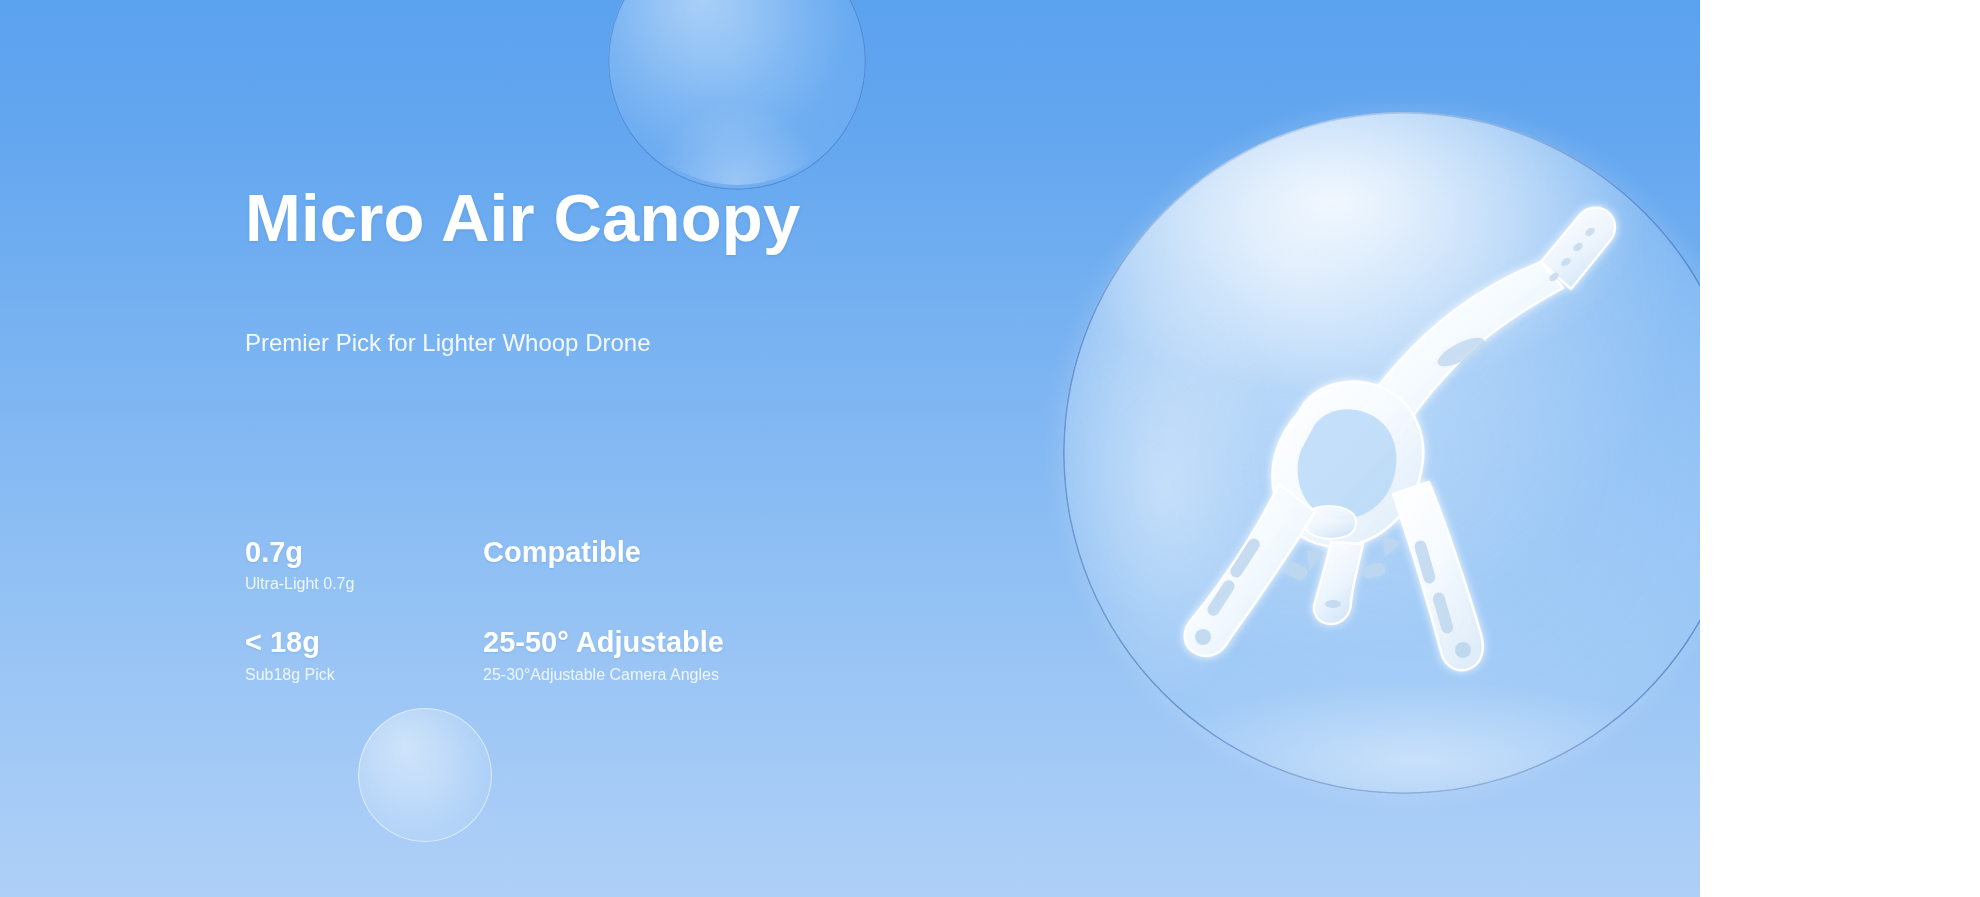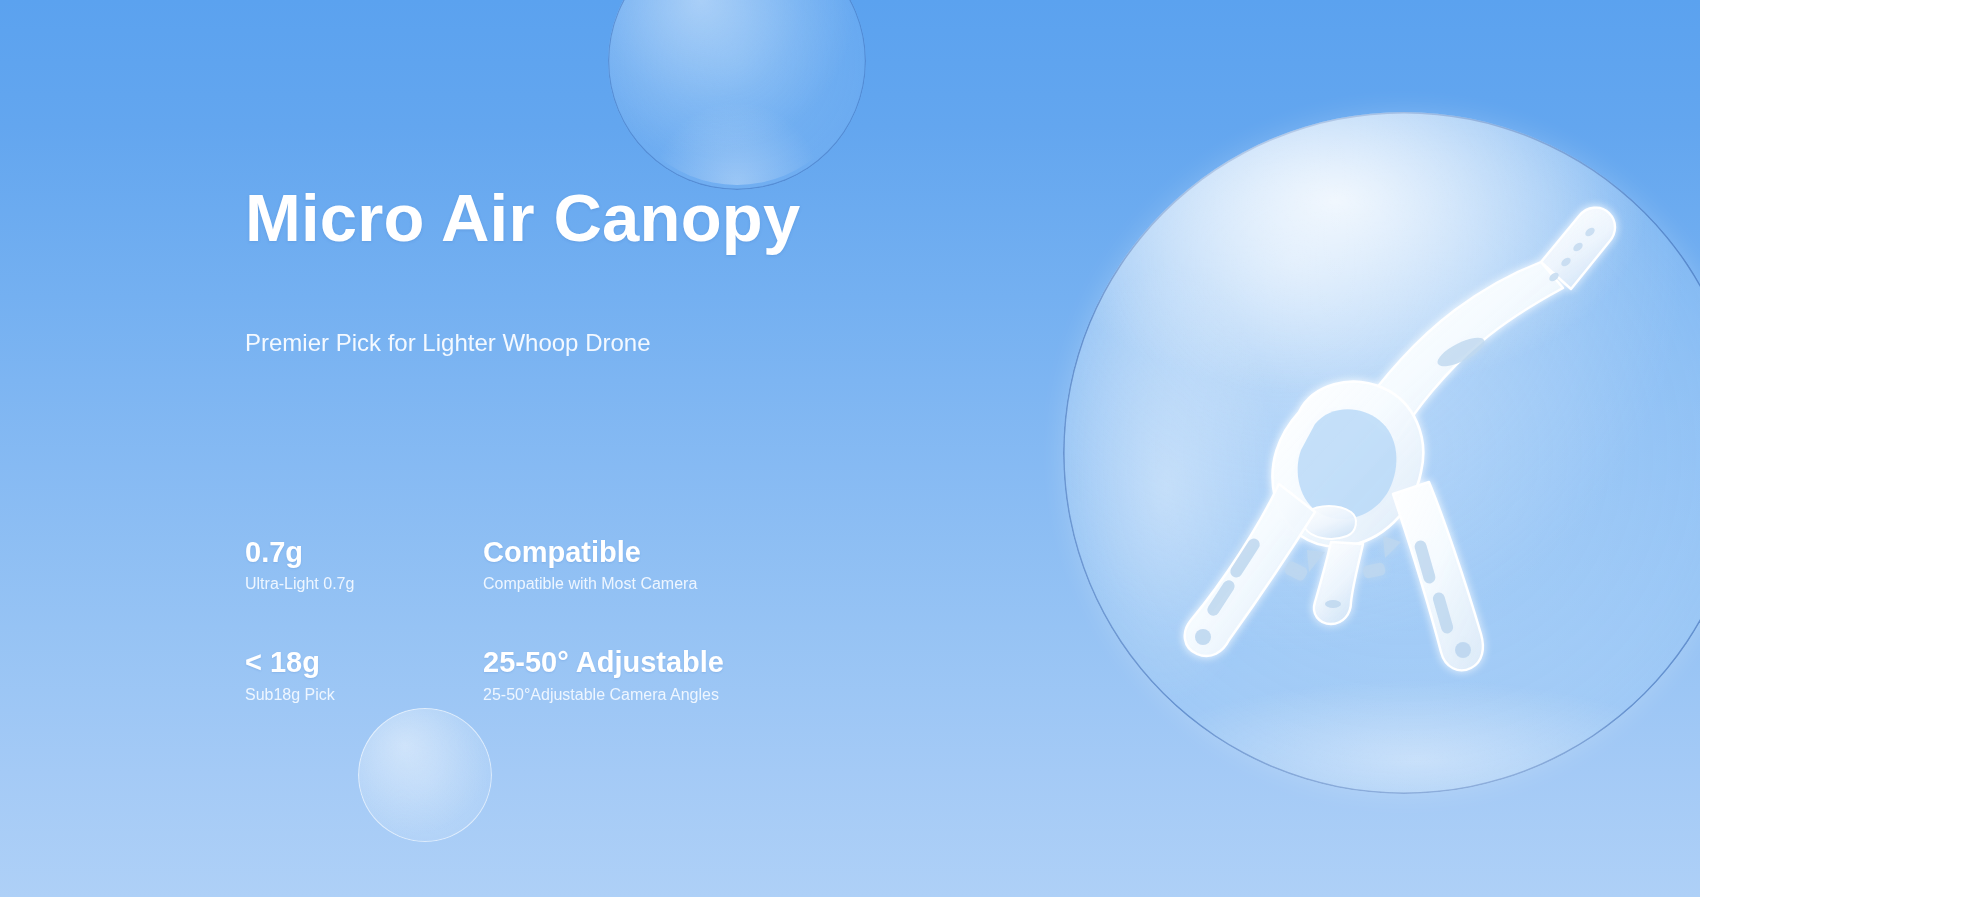--- a/index.html
+++ b/index.html
@@ -91,21 +91,21 @@
     text-shadow:0 1px 3px rgba(70,125,200,.30);
   }
   .subtitle {
     position:absolute; top:283px; left:0;
     font-size:24px; font-weight:400; color:#f4f9ff;
     line-height:1; white-space:nowrap;margin-top:48px;
   }
 
   .features { position:absolute; top:536px; left:0; width:780px; }
   .feat-row { display:flex; }
-  .feat-row + .feat-row { margin-top:53px;align-items:center; }
+  .feat-row + .feat-row { margin-top:33px;align-items:center; }
   .feat { }
   .feat.col1 { width:238px; flex:0 0 238px; }
   .feat.col2 { flex:1 1 auto; }
   .feat-title {
     font-size:29px; font-weight:bold; color:#ffffff;
     line-height:1.12; white-space:nowrap;
     text-shadow:0 1px 2px rgba(70,125,200,.22);
   }
   .feat-desc {
     margin-top:7px;
@@ -198,29 +198,28 @@
     <div class="subtitle">Premier Pick for Lighter Whoop Drone</div>
 
     <div class="features">
       <div class="feat-row">
         <div class="feat col1">
           <div class="feat-title">0.7g</div>
           <div class="feat-desc">Ultra-Light 0.7g</div>
         </div>
         <div class="feat col2">
           <div class="feat-title">Compatible</div>
-          <div class="feat-desc">Compatible with Most Camera</div>
         </div>
       </div>
       <div class="feat-row">
         <div class="feat col1">
           <div class="feat-title">&lt; 18g</div>
           <div class="feat-desc">Sub18g Pick</div>
         </div>
         <div class="feat col2">
           <div class="feat-title">25-50° Adjustable</div>
-          <div class="feat-desc">25-50°Adjustable Camera Angles</div>
+          <div class="feat-desc">25-30°Adjustable Camera Angles</div>
         </div>
       </div>
     </div>
   </div>
 
 </div>
 
 </body></html>

